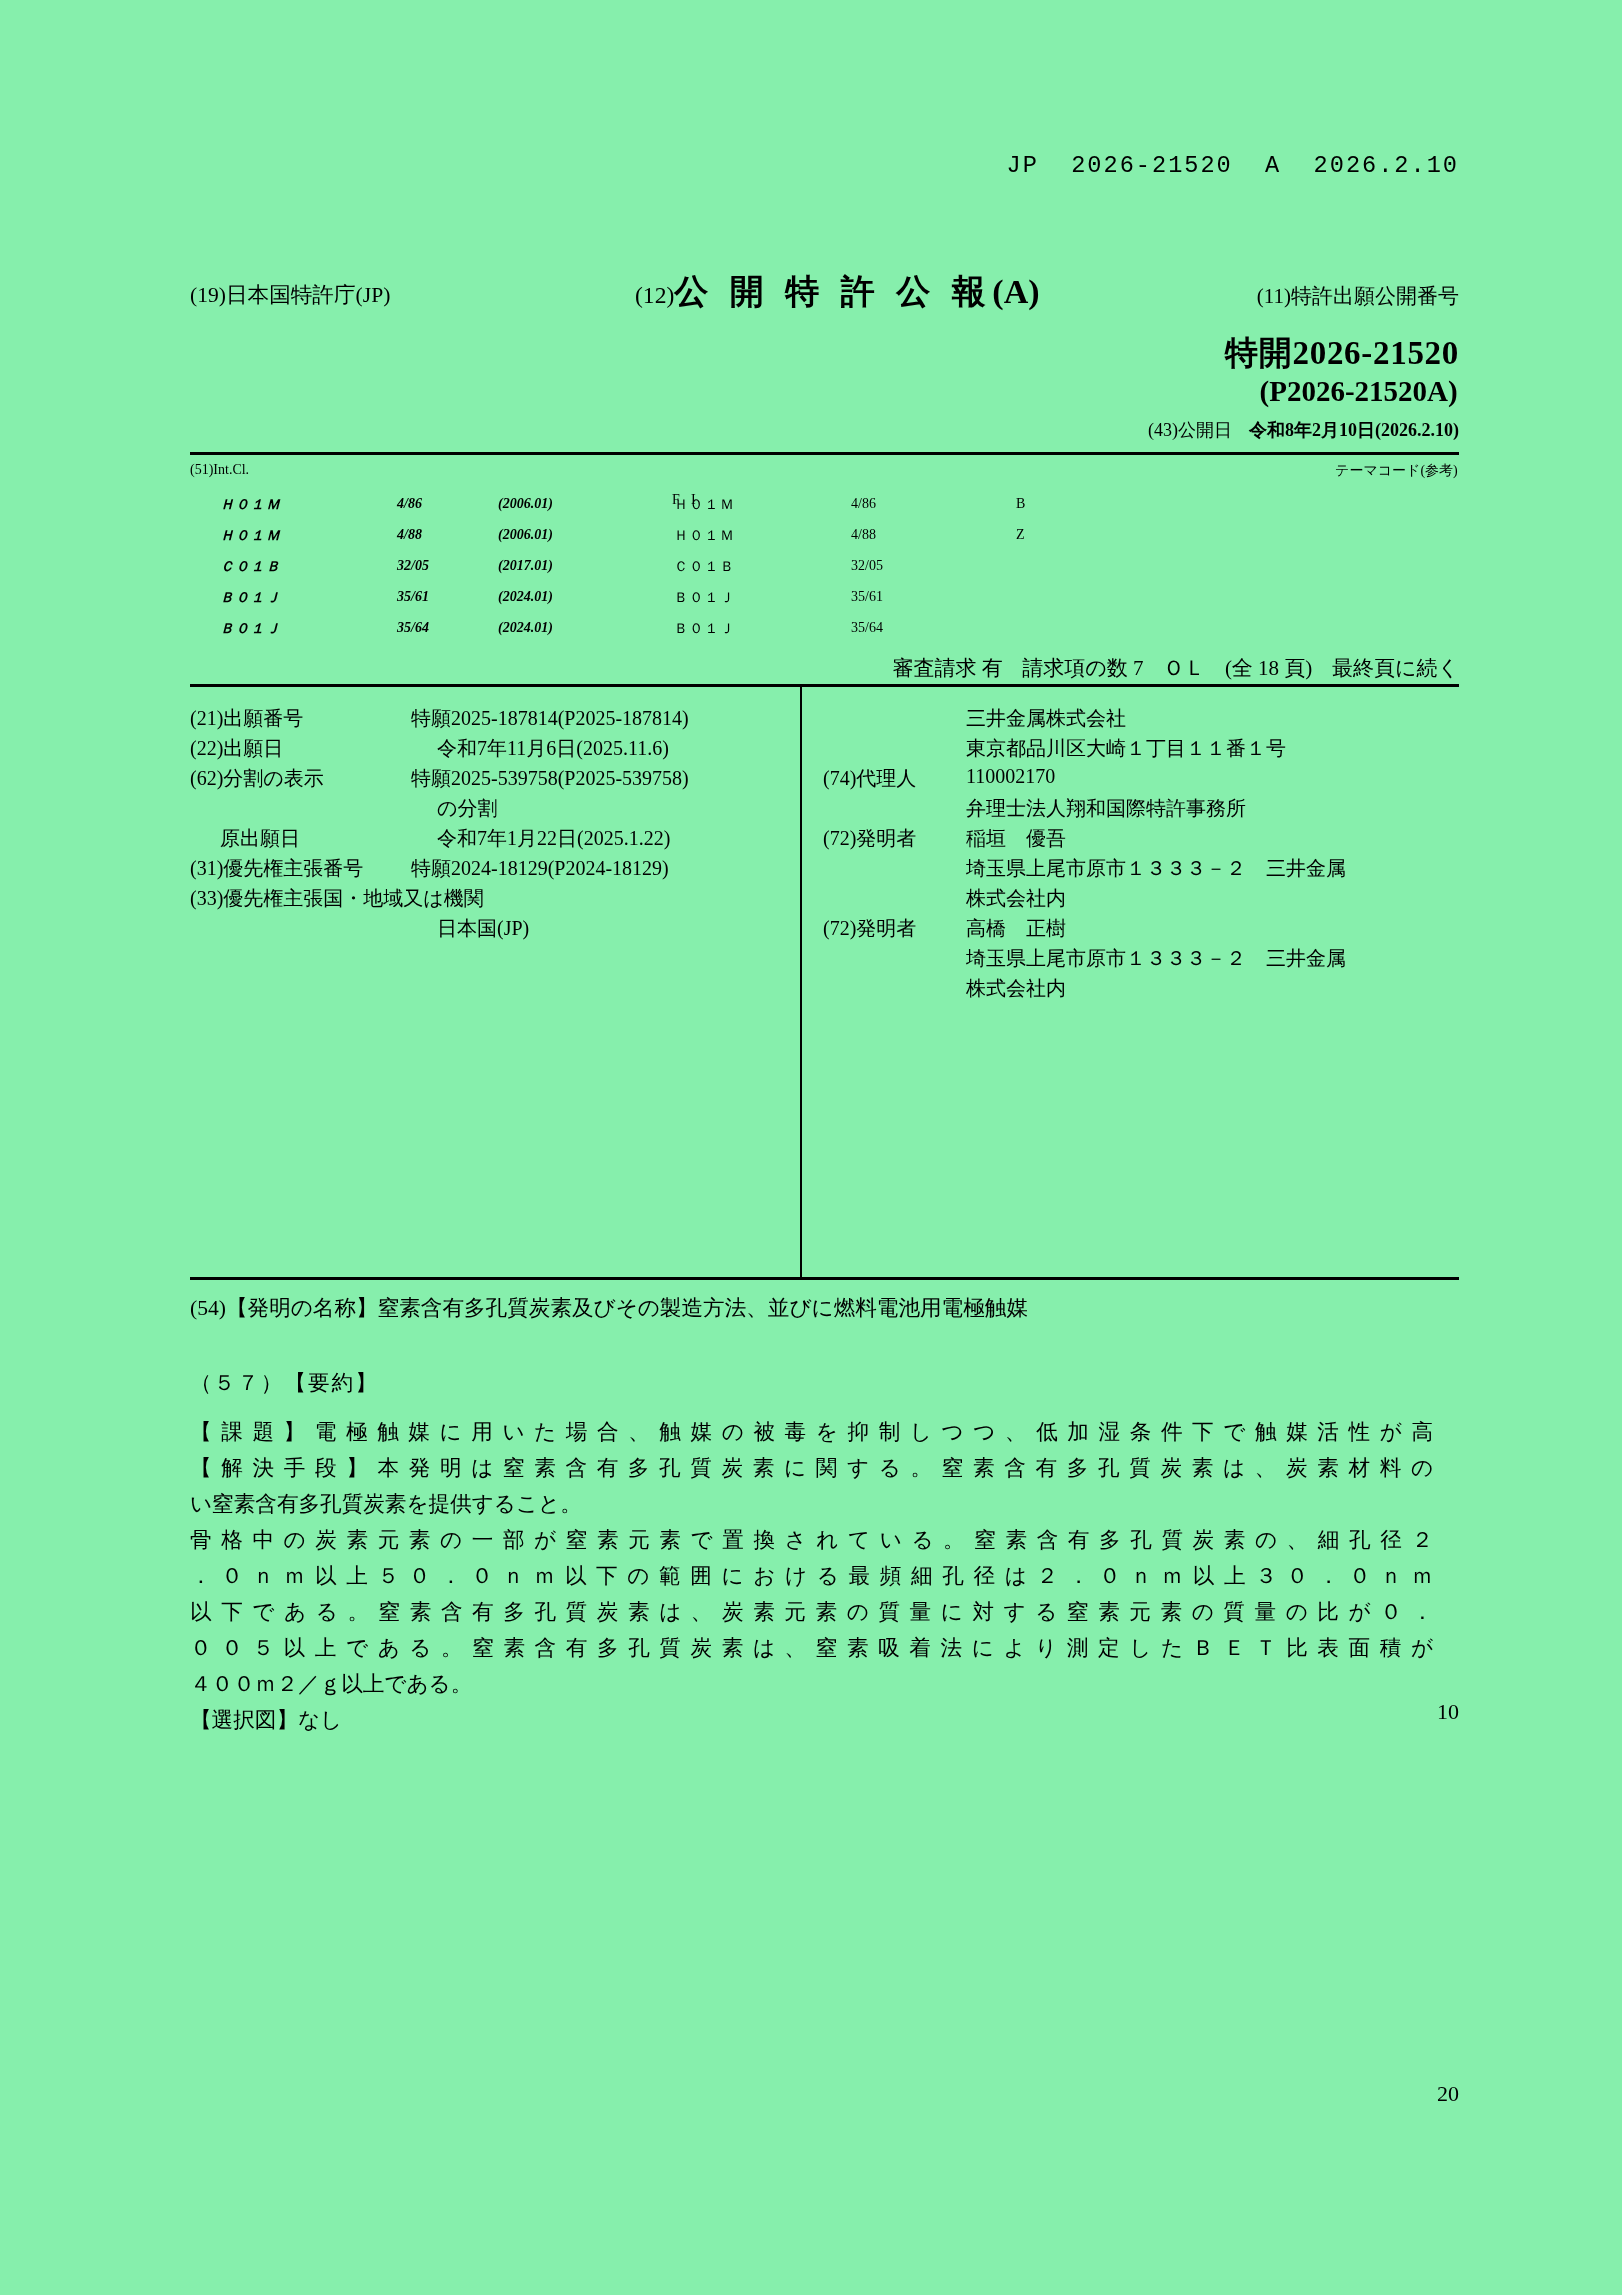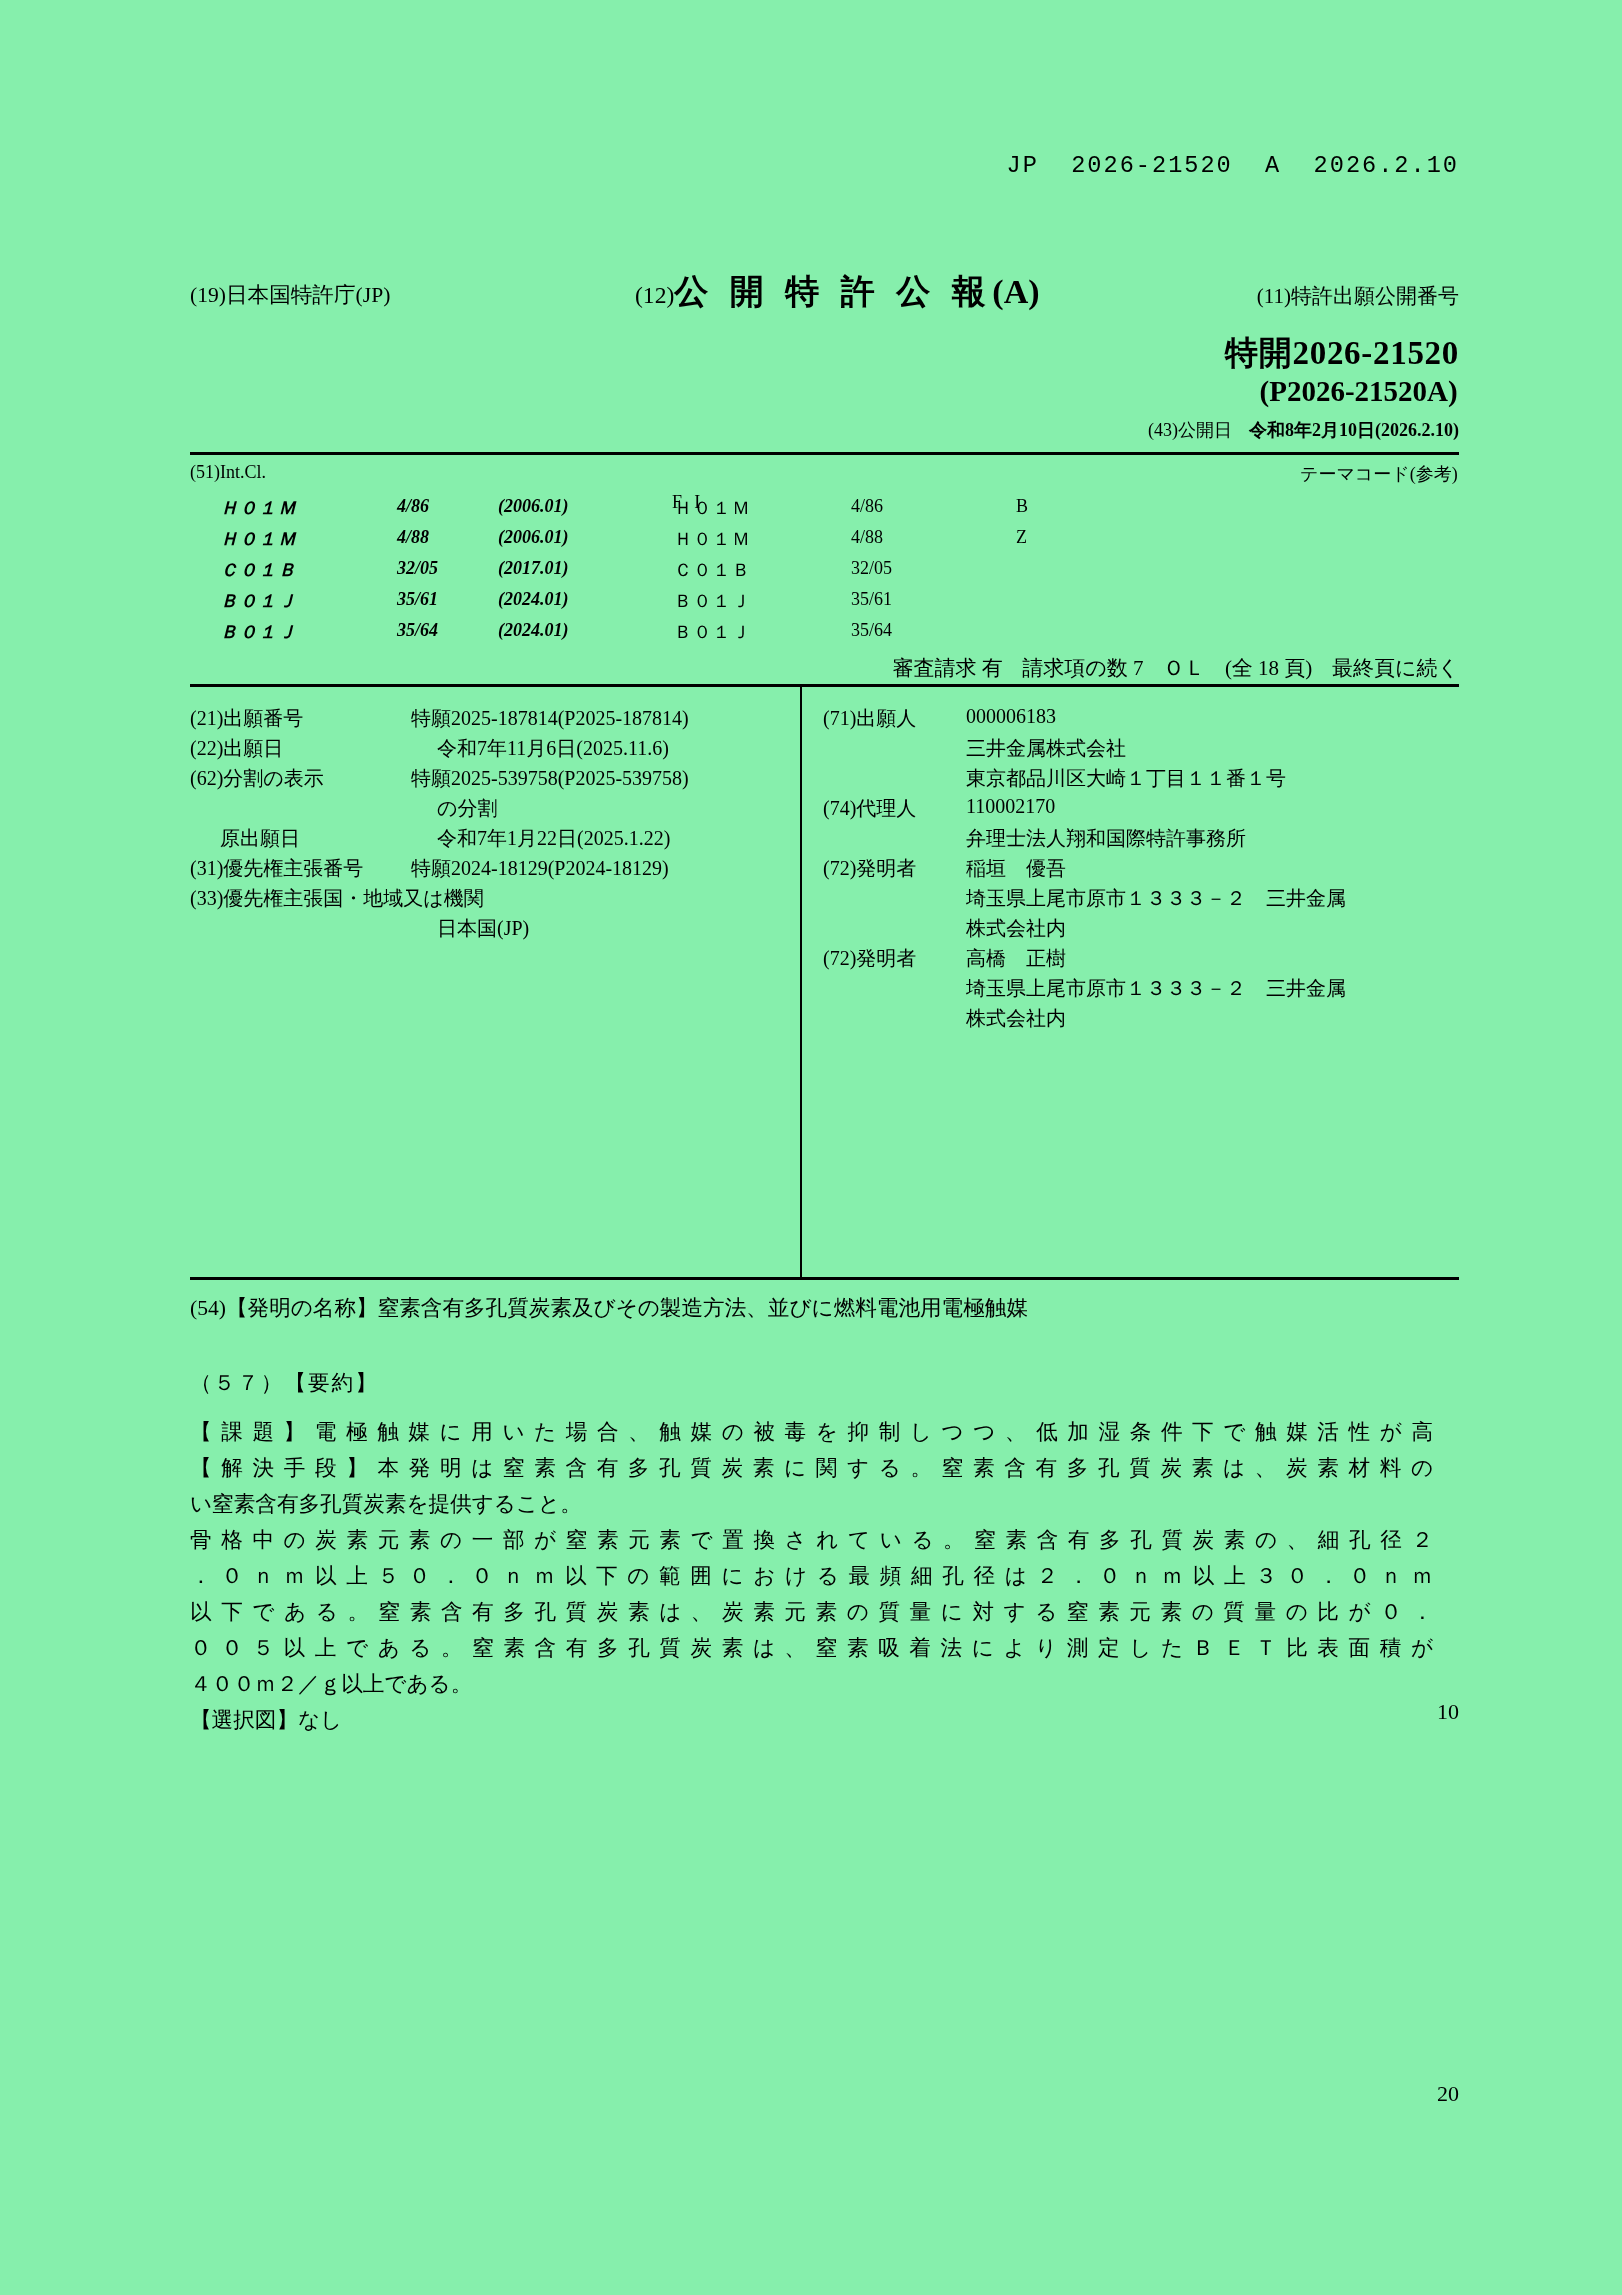--- a/index.html
+++ b/index.html
@@ -119,21 +119,21 @@
     height: 593px;
     border-left: 2.6px solid #000;
   }
 
   
   .ipc {
     position: absolute;
     top: 462px;
     left: 190px;
     right: 164px;
-    font-size: 18px;
+    font-size: 14px;
   }
   .ipc-head {
     position: relative;
     height: 34px;
   }
   .ipc-head .c1 { position: absolute; left: 0;     }
   .ipc-head .c2 { position: absolute; left: 482px; letter-spacing: 3.9px; margin-top: 30px; }
   .ipc-head .c3 { position: absolute; right: 1.3px;  }
   .ipc-row {
     position: relative;
@@ -368,24 +368,20 @@
         <span class="lab">(33)優先権主張国・地域又は機関</span>
         <span class="val"></span>
       </div>
     <div class="bl-row">
         <span class="lab"></span>
         <span class="val wide">日本国(JP)</span>
       </div>
   </div>
 
   <div class="bib-right">
-    <div class="br-row">
-        <span class="lab">(71)出願人</span>
-        <span class="val">000006183</span>
-      </div>
     <div class="br-row">
         <span class="lab"></span>
         <span class="val">三井金属株式会社</span>
       </div>
     <div class="br-row">
         <span class="lab"></span>
         <span class="val">東京都品川区大崎１丁目１１番１号</span>
       </div>
     <div class="br-row">
         <span class="lab">(74)代理人</span>

